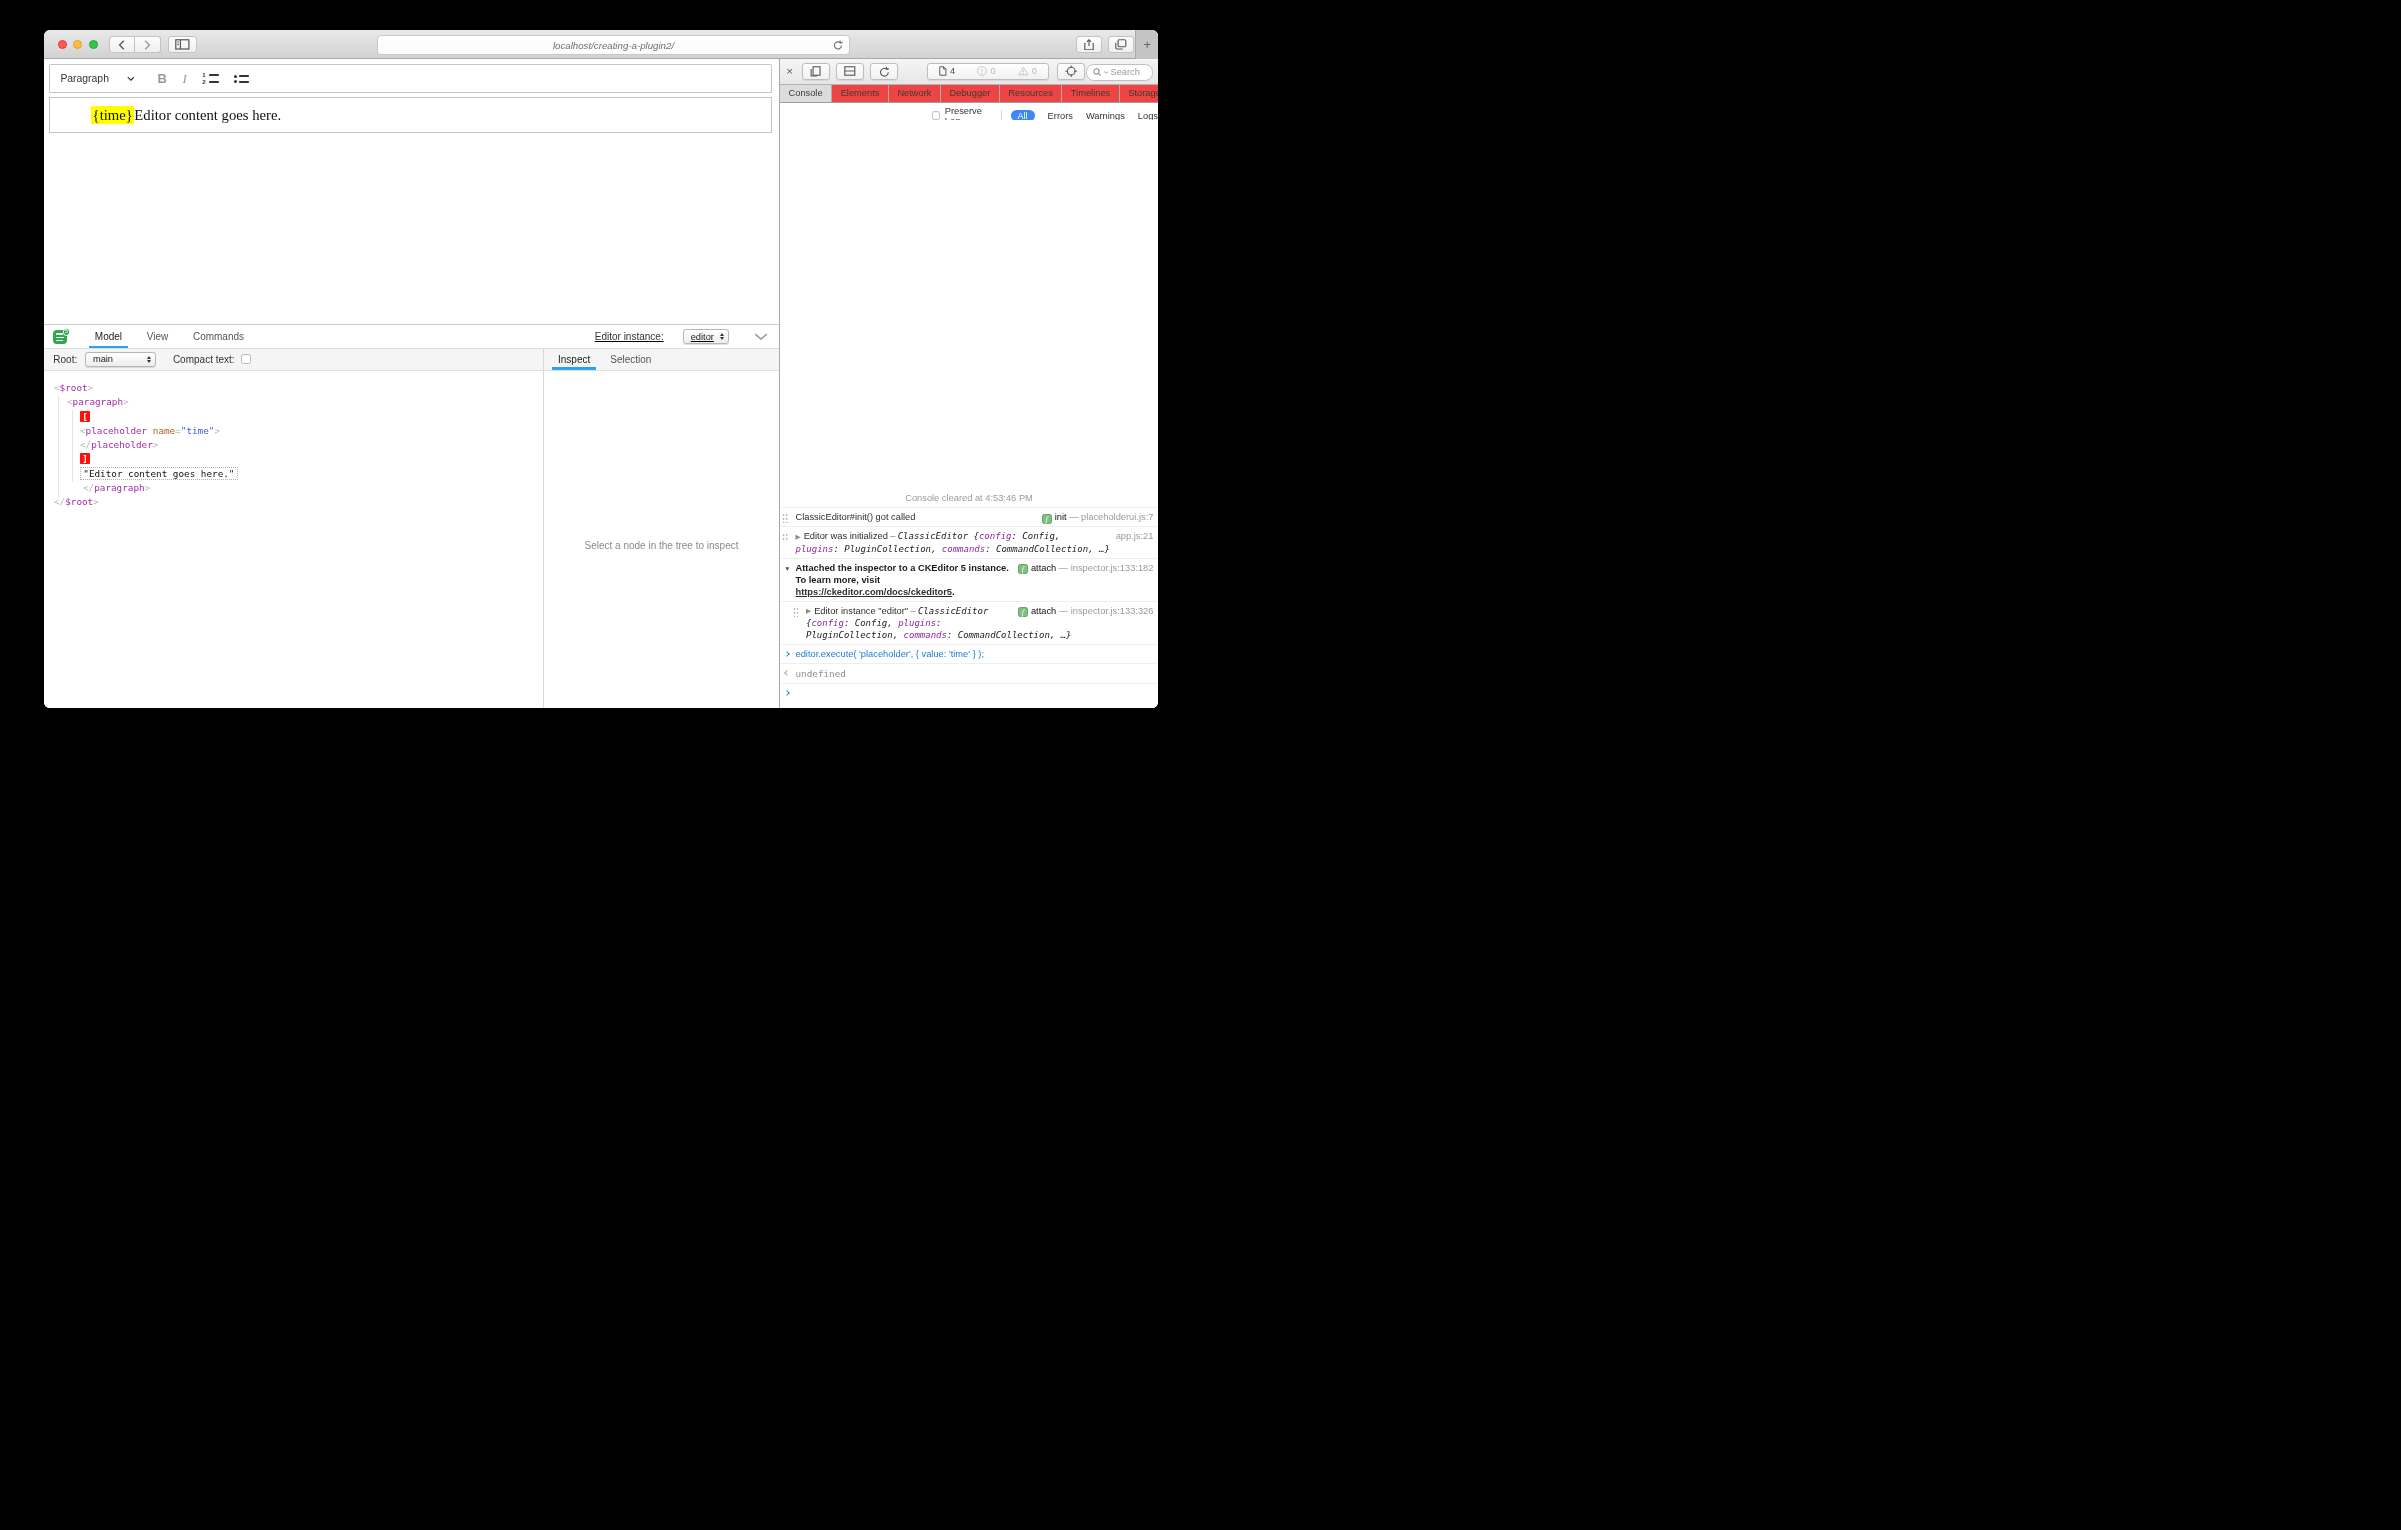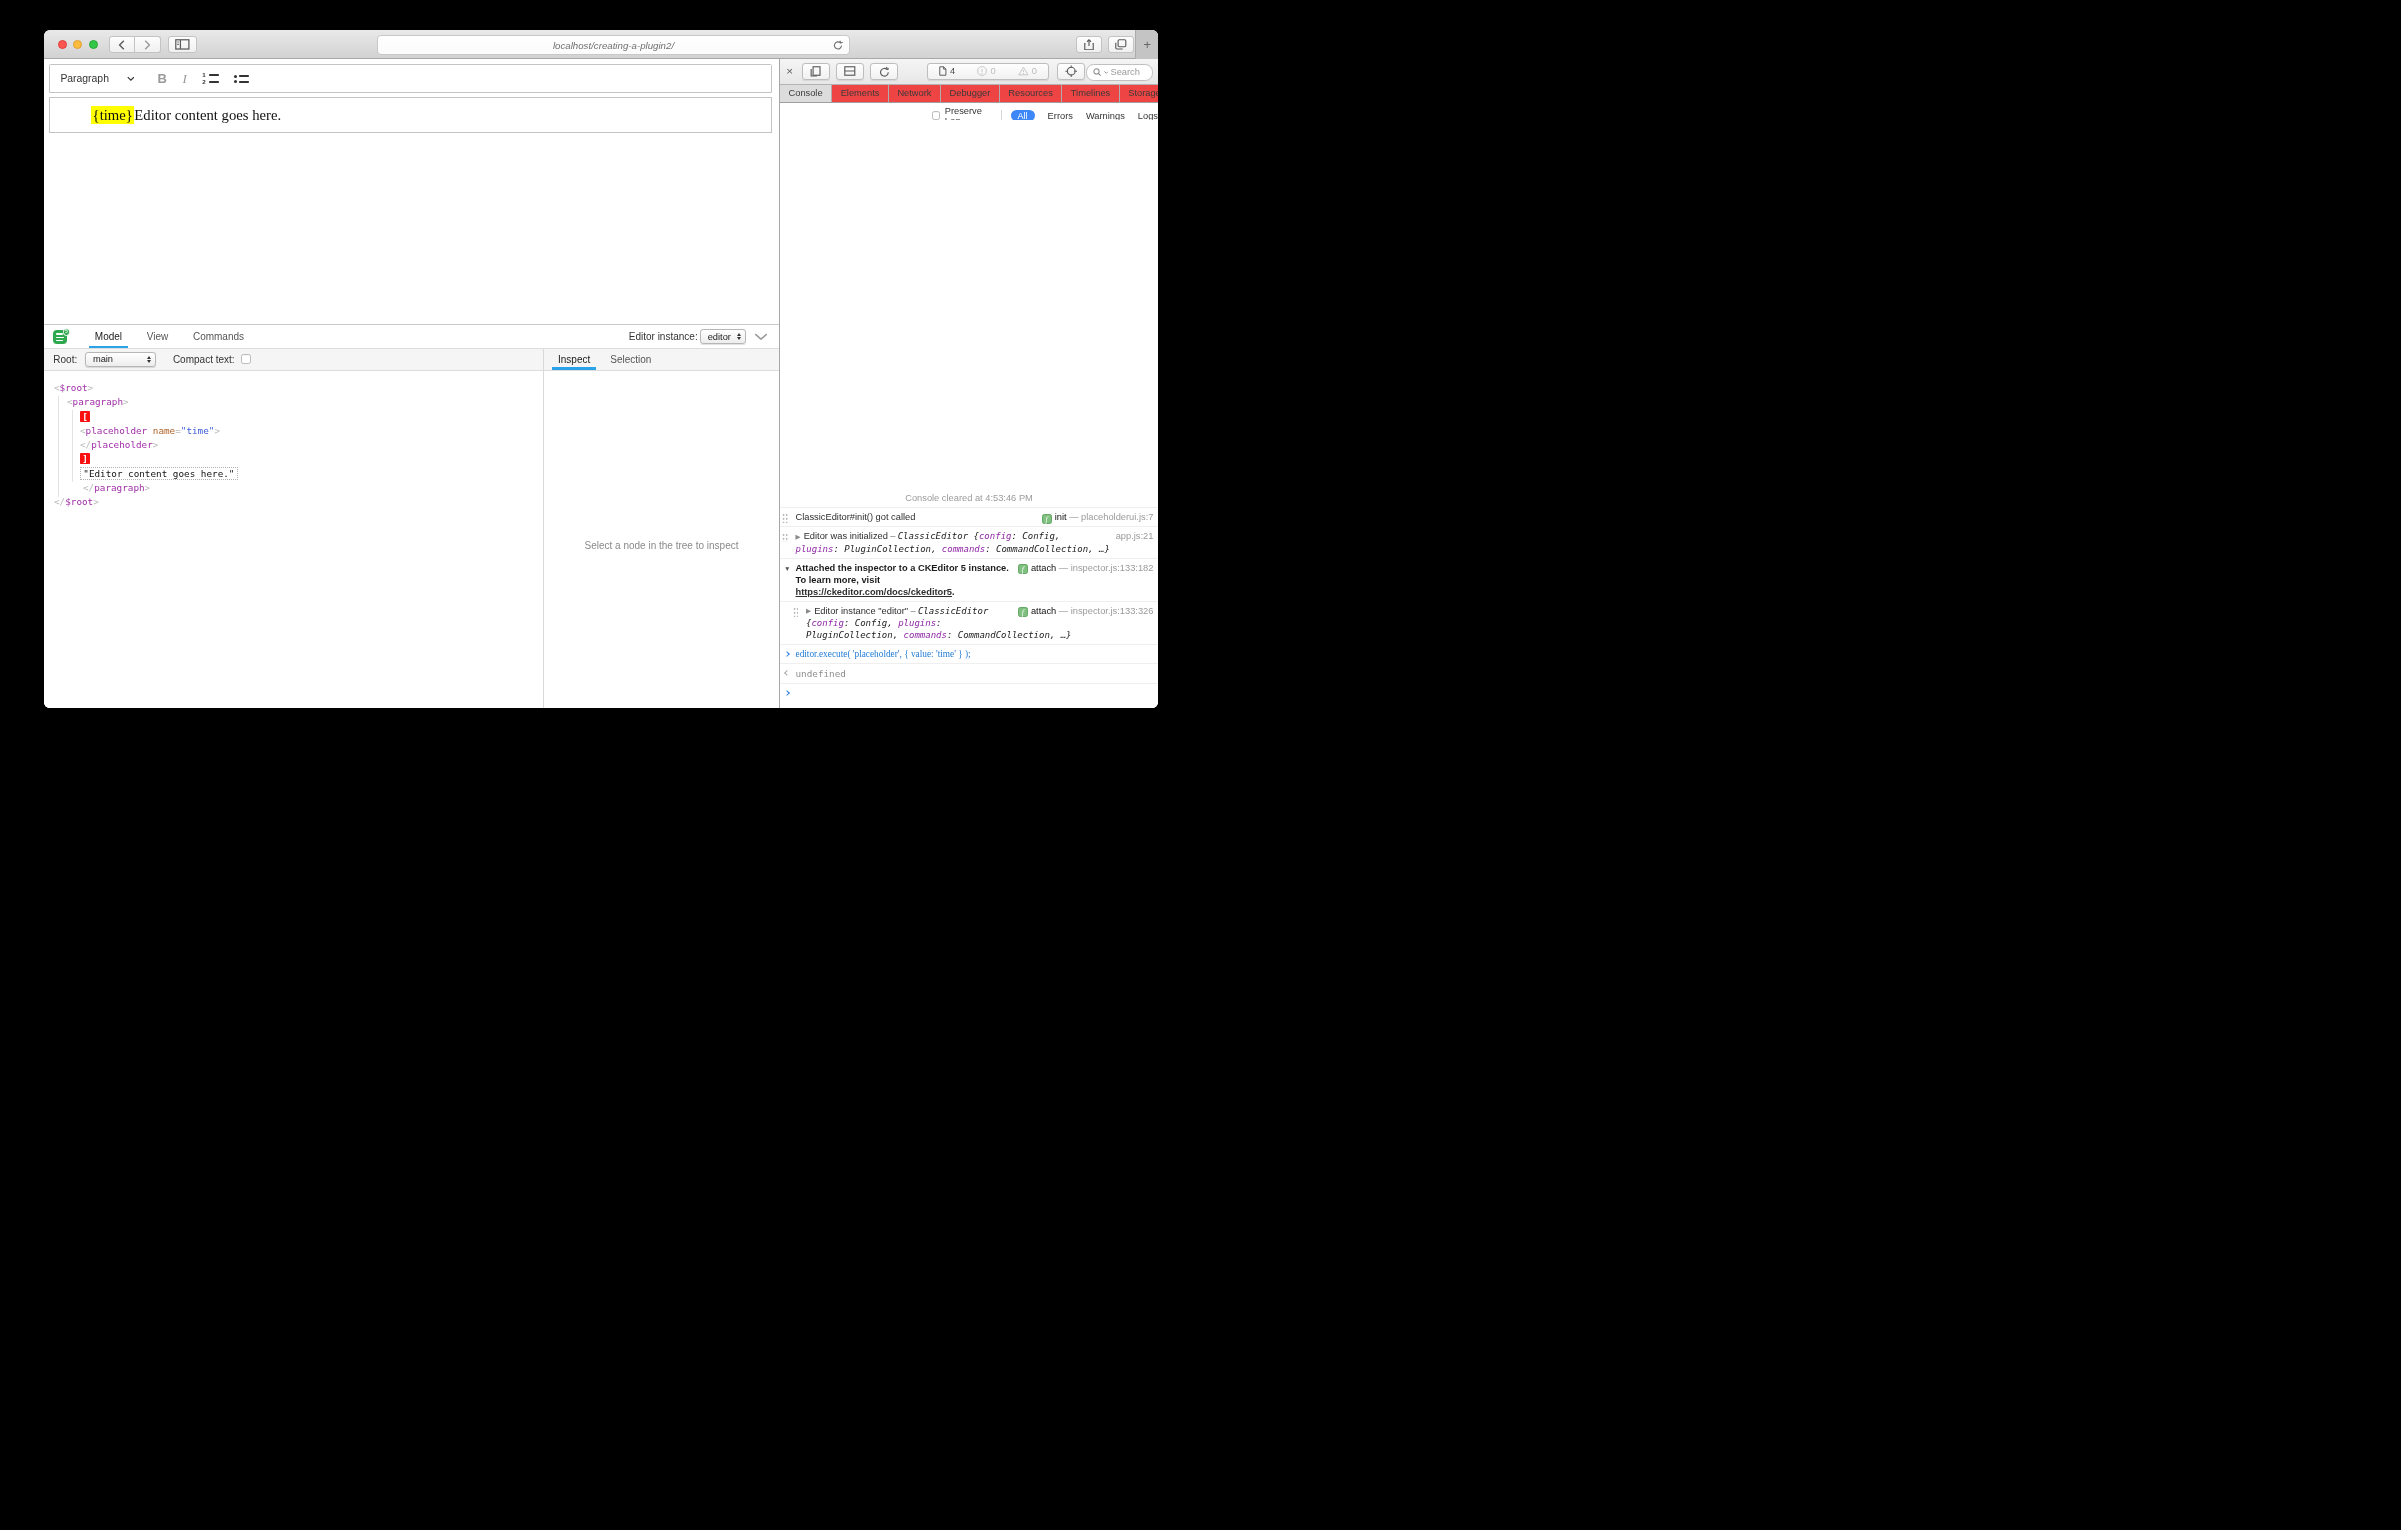--- a/index.html
+++ b/index.html
@@ -38,21 +38,21 @@
   .insp{position:absolute;left:0;top:265px;right:0;bottom:0;border-top:0.8px solid #c9c9c9;background:#fff;}
   .insp-head{position:absolute;left:0;top:0;right:0;height:24px;border-bottom:0.8px solid #ddd;display:flex;align-items:center;}
   .cklogo{margin-left:9.3px;position:relative;width:17px;height:17px;}
   .cklogo .hex{position:absolute;left:0;top:1.5px;width:14px;height:14px;background:#2fa84f;border-radius:3.9px;}
   .cklogo .ln{position:absolute;left:3.1px;height:1.5px;background:#fff;border-radius:0.8px;}
   .cklogo .badge{position:absolute;right:0;top:0;width:7.7px;height:7.7px;border-radius:50%;background:#2fa84f;border:1.2px solid #fff;color:#fff;font-size:4.6px;line-height:5.4px;text-align:center;font-weight:bold;}
   .itabs{display:flex;margin-left:23px;gap:21.7px;height:100%;align-items:center;}
   .itab{font-size:10px;color:#555;height:100%;display:flex;align-items:center;position:relative;padding:0 1.5px;}
   .itab.act{color:#1b1b1b;}
   .itab.act::after{content:"";position:absolute;left:-4.6px;right:-4.6px;bottom:0;height:2.3px;background:#2aa3e9;}
-  .ihead-right{margin-left:auto;display:flex;align-items:center;gap:2px;padding-right:10.8px;}
+  .ihead-right{margin-left:auto;display:flex;align-items:center;gap:19px;padding-right:10.8px;text-decoration:underline;}
   .ilabel{font-size:10px;color:#333;}
   .msel{display:flex;align-items:center;background:linear-gradient(#fff,#ededed);border:0.8px solid #b6b6b6;border-radius:3.1px;font-size:9.3px;color:#222;height:14.7px;padding:0 3.9px 0 7px;box-shadow:0 0.4px 0.8px rgba(0,0,0,.12);}
   .msel .val{margin-right:6.2px;}
   .arrows{display:flex;flex-direction:column;gap:1.5px;}
   .arrows i{display:block;width:0;height:0;border-left:2.7px solid transparent;border-right:2.7px solid transparent;}
   .arrows .up{border-bottom:3.1px solid #333;}
   .arrows .dn{border-top:3.1px solid #333;}
   .collapse-chev{color:#9a9a9a;margin-left:6.2px;}
   .insp-sub{position:absolute;left:0;top:24px;right:0;height:21.7px;background:#f5f5f5;border-bottom:0.8px solid #ddd;}
   .sub-left{position:absolute;left:0;top:0;bottom:0;width:500px;display:flex;align-items:center;border-right:0.8px solid #d9d9d9;}
@@ -107,21 +107,21 @@
   .fnbadge{display:inline-block;width:10px;height:10px;background:#7fbf7f;border:0.8px solid #66a766;border-radius:2.3px;color:#fff;font-family:"Liberation Serif",serif;font-style:italic;font-size:7.7px;line-height:9.3px;text-align:center;vertical-align:-1.5px;margin-right:3.1px;}
   .fnname{color:#111;}
   .loc{color:#9a9a9a;}
   .sep{color:#777;padding:0 2.3px;}
   .objprev{font-family:"DejaVu Sans Mono",monospace;font-style:italic;font-size:9px;color:#1b1b1b;}
   .objprev .pp{color:#8f27a5;}
   .boldmsg{font-weight:bold;color:#1b1b1b;}
   .clink{font-weight:bold;color:#2e2e2e;text-decoration:underline;}
   .chev-r{display:inline-block;width:3.9px;height:3.9px;border-top:1.5px solid #2a7de1;border-right:1.5px solid #2a7de1;transform:rotate(45deg);position:absolute;left:4.6px;top:7px;}
   .chev-l{display:inline-block;width:3.9px;height:3.9px;border-top:1.5px solid #ababab;border-left:1.5px solid #ababab;transform:rotate(-45deg);position:absolute;left:4.6px;top:7px;}
-  .codein{font-family:Liberation Serif, serif;color:#1f7ad6;font-size:9.3px;}
+  .codein{font-family:Liberation Sans, sans-serif;color:#1f7ad6;font-size:9.3px;}
   .codeout{font-family:"DejaVu Sans Mono",monospace;color:#8e8e8e;font-size:9.3px;}
   .crow.promptrow{border-bottom:none;padding-bottom:9.3px;}
   svg{display:block;}
 </style>
 </head>
 <body>
 
 <div id="window">
 
   <div class="titlebar">

